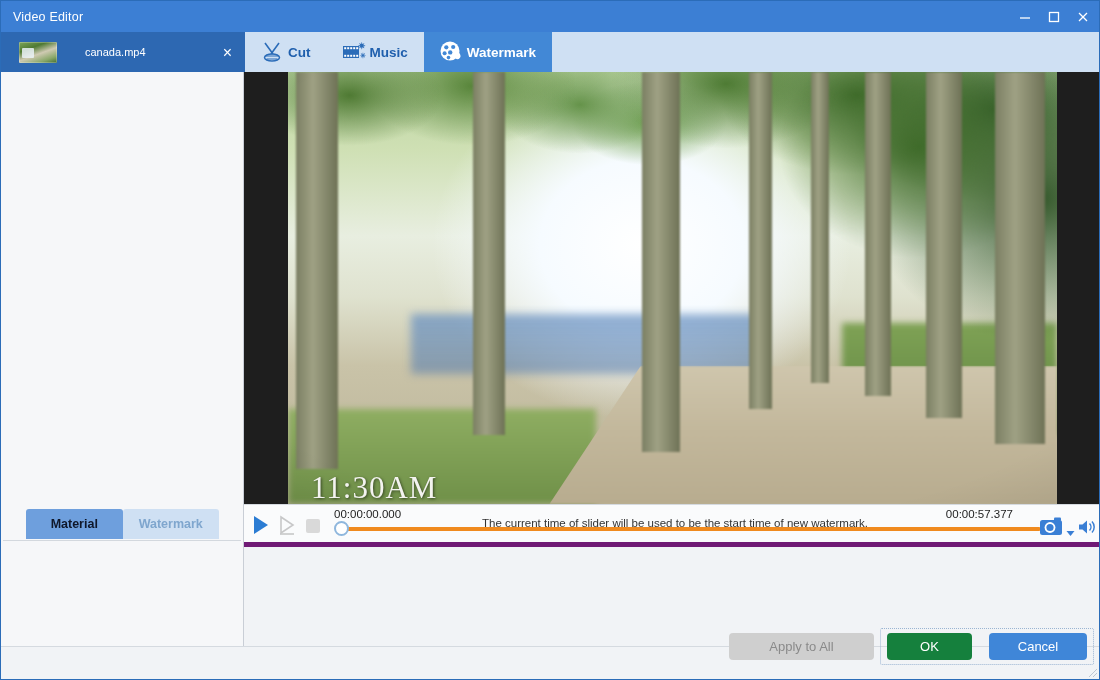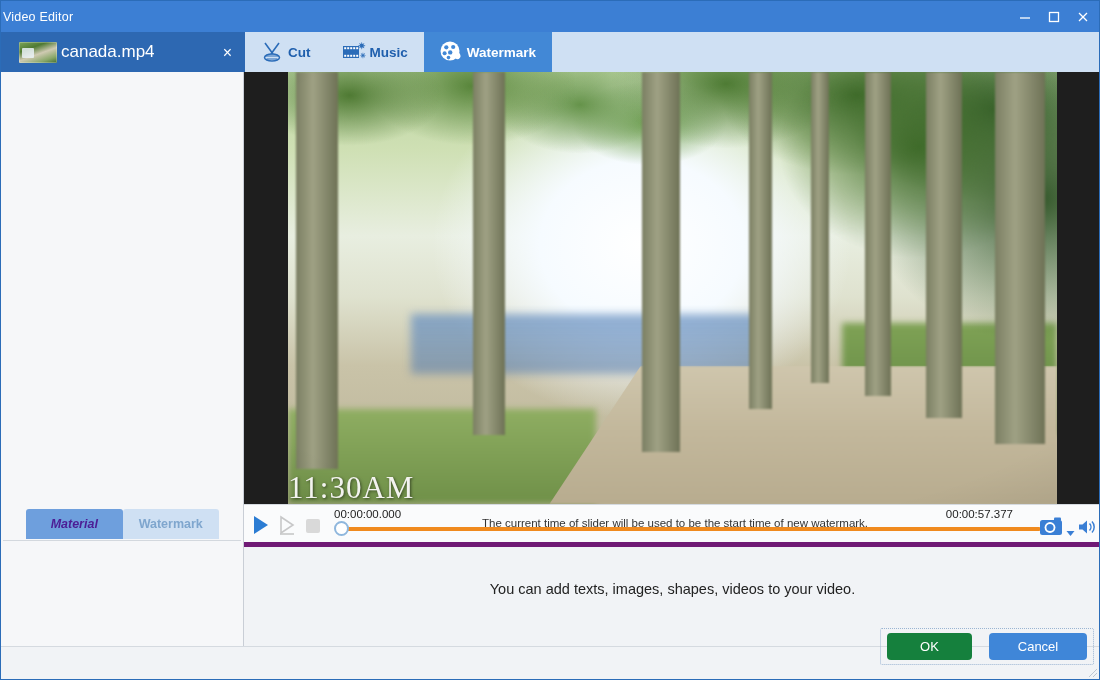--- a/index.html
+++ b/index.html
@@ -17,21 +17,21 @@
     overflow: hidden;
   }
 
   
   #titlebar {
     position: absolute; left: 0; top: 0; width: 1100px; height: 31px;
     background: #3c7fd4;
     display: flex; align-items: center;
   }
   #titlebar .title {
-    color: #ffffff; font-size: 12.5px; margin-left: 2px; letter-spacing: .2px;
+    color: #ffffff; font-size: 12.5px; margin-left: 12px; letter-spacing: .2px;
   }
   #winbtns { position: absolute; right: 0; top: 0; height: 31px; display: flex; }
   .winbtn {
     width: 29px; height: 31px; display: flex; align-items: center; justify-content: center;
     color: #ffffff;
   }
   .winbtn svg { display:block; }
   #winbtns .sep { width: 4px; }
 
   
@@ -48,21 +48,21 @@
     width: 38px; height: 21px; margin-left: 18px; border-radius: 1px;
     background: linear-gradient(160deg,#7ea65a 0%, #4f7a33 30%, #cfcab2 55%, #8aa86a 80%, #3f6a2c 100%);
     box-shadow: inset 0 0 0 1px rgba(255,255,255,.25);
     position: relative; overflow: hidden;
   }
   #filetab .thumb::after {
     content:""; position:absolute; left:3px; top:6px; width:12px; height:10px;
     background: rgba(235,242,248,.85); border-radius:1px; filter: blur(.4px);
   }
   #filetab .fname {
-    color: #ffffff; font-size: 17px; margin-left: 4px;
+    color: #ffffff; font-size: 11px; margin-left: 28px;
   }
   #filetab .tabclose {
     position: absolute; right: 12px; top: 12px; color: #ffffff; cursor: pointer;
   }
 
   #topnav {
     position: absolute; left: 243px; top: 0; width: 857px; height: 40px;
     background: #cfe0f3;
     display: flex; align-items: stretch;
     border-left: 1px solid #2d68b2;
@@ -87,21 +87,21 @@
   }
   #leftTabs {
     position: absolute; left: 25px; top: 437px; width: 193px; height: 30px;
     display: flex;
   }
   .ltab {
     flex: 1; display: flex; align-items: center; justify-content: center;
     font-size: 12.5px; font-weight: bold; cursor: pointer;
     border-radius: 3px 3px 0 0;
   }
-  .ltab.active { background: #6e9fdd; color: #4c1d95; font-style: italic; }
+  .ltab.active { background: #6e9fdd; color: #0f172a; }
   .ltab.inactive { background: #cfe0f3; color: #7fa6ce; }
 
   #leftDivider {
     position: absolute; left: 2px; top: 468px; width: 238px; height: 1px; background: #d3d8de;
   }
 
   
   #preview {
     position: absolute; left: 243px; top: 71px; width: 857px; height: 432px;
     background: #1e1e1e; overflow: hidden;
@@ -163,20 +163,21 @@
   
   #videoframe .vig {
     position:absolute; inset:0;
     background: radial-gradient(ellipse 120% 110% at 50% 45%, rgba(0,0,0,0) 55%, rgba(0,0,0,.22) 100%);
   }
   #vidtext {
     position: absolute; left: 44px; top: 398px; width: 420px;
     color: #f3f3ef; font-family: "Liberation Serif", serif;
     text-shadow: 1px 1px 3px rgba(0,0,0,.55);
     pointer-events: none;
+    padding-left: 23px;
   }
   #vidtext .l1 { font-size: 31px; letter-spacing: 1px; }
 
   
   #transport {
     position: absolute; left: 243px; top: 503px; width: 857px; height: 43px;
     background: #fafbfc; border-top: 1px solid #d5dae0; border-bottom: 5px solid #701a75;
   }
   #btnPlay { position:absolute; left: 8px; top: 10px; cursor:pointer; }
   #btnStep { position:absolute; left: 35px; top: 10px; cursor:pointer; opacity:.45; }
@@ -405,26 +406,24 @@
     </div>
     <div id="volume">
       <svg width="20" height="18" viewBox="0 0 20 18">
         <path d="M2 6.5 H5.5 L10 2.5 V15.5 L5.5 11.5 H2 Z" fill="#3a7fd5"></path>
         <path d="M12.5 5.5 A5 5 0 0 1 12.5 12.5" fill="none" stroke="#3a7fd5" stroke-width="1.5"></path>
         <path d="M15 3.5 A8 8 0 0 1 15 14.5" fill="none" stroke="#3a7fd5" stroke-width="1.5"></path>
       </svg>
     </div>
   </div>
 
-  <div id="infoArea">
-    <div id="infoText">You can add texts, images, shapes, videos to your video.</div>
-  </div>
 
   <div id="actionbar">
     <div id="focusRing"></div>
+    <div class="btn" id="btnApplyAll">Apply to All</div>
     <div class="btn" id="btnOK">OK</div>
     <div class="btn" id="btnCancel">Cancel</div>
     <svg id="grip" viewBox="0 0 10 10">
       <path d="M9 1 L1 9 M9 5 L5 9" stroke="#8a9bb0" stroke-width="1"></path>
     </svg>
   </div>
 
 </div>
 
 </body></html>

